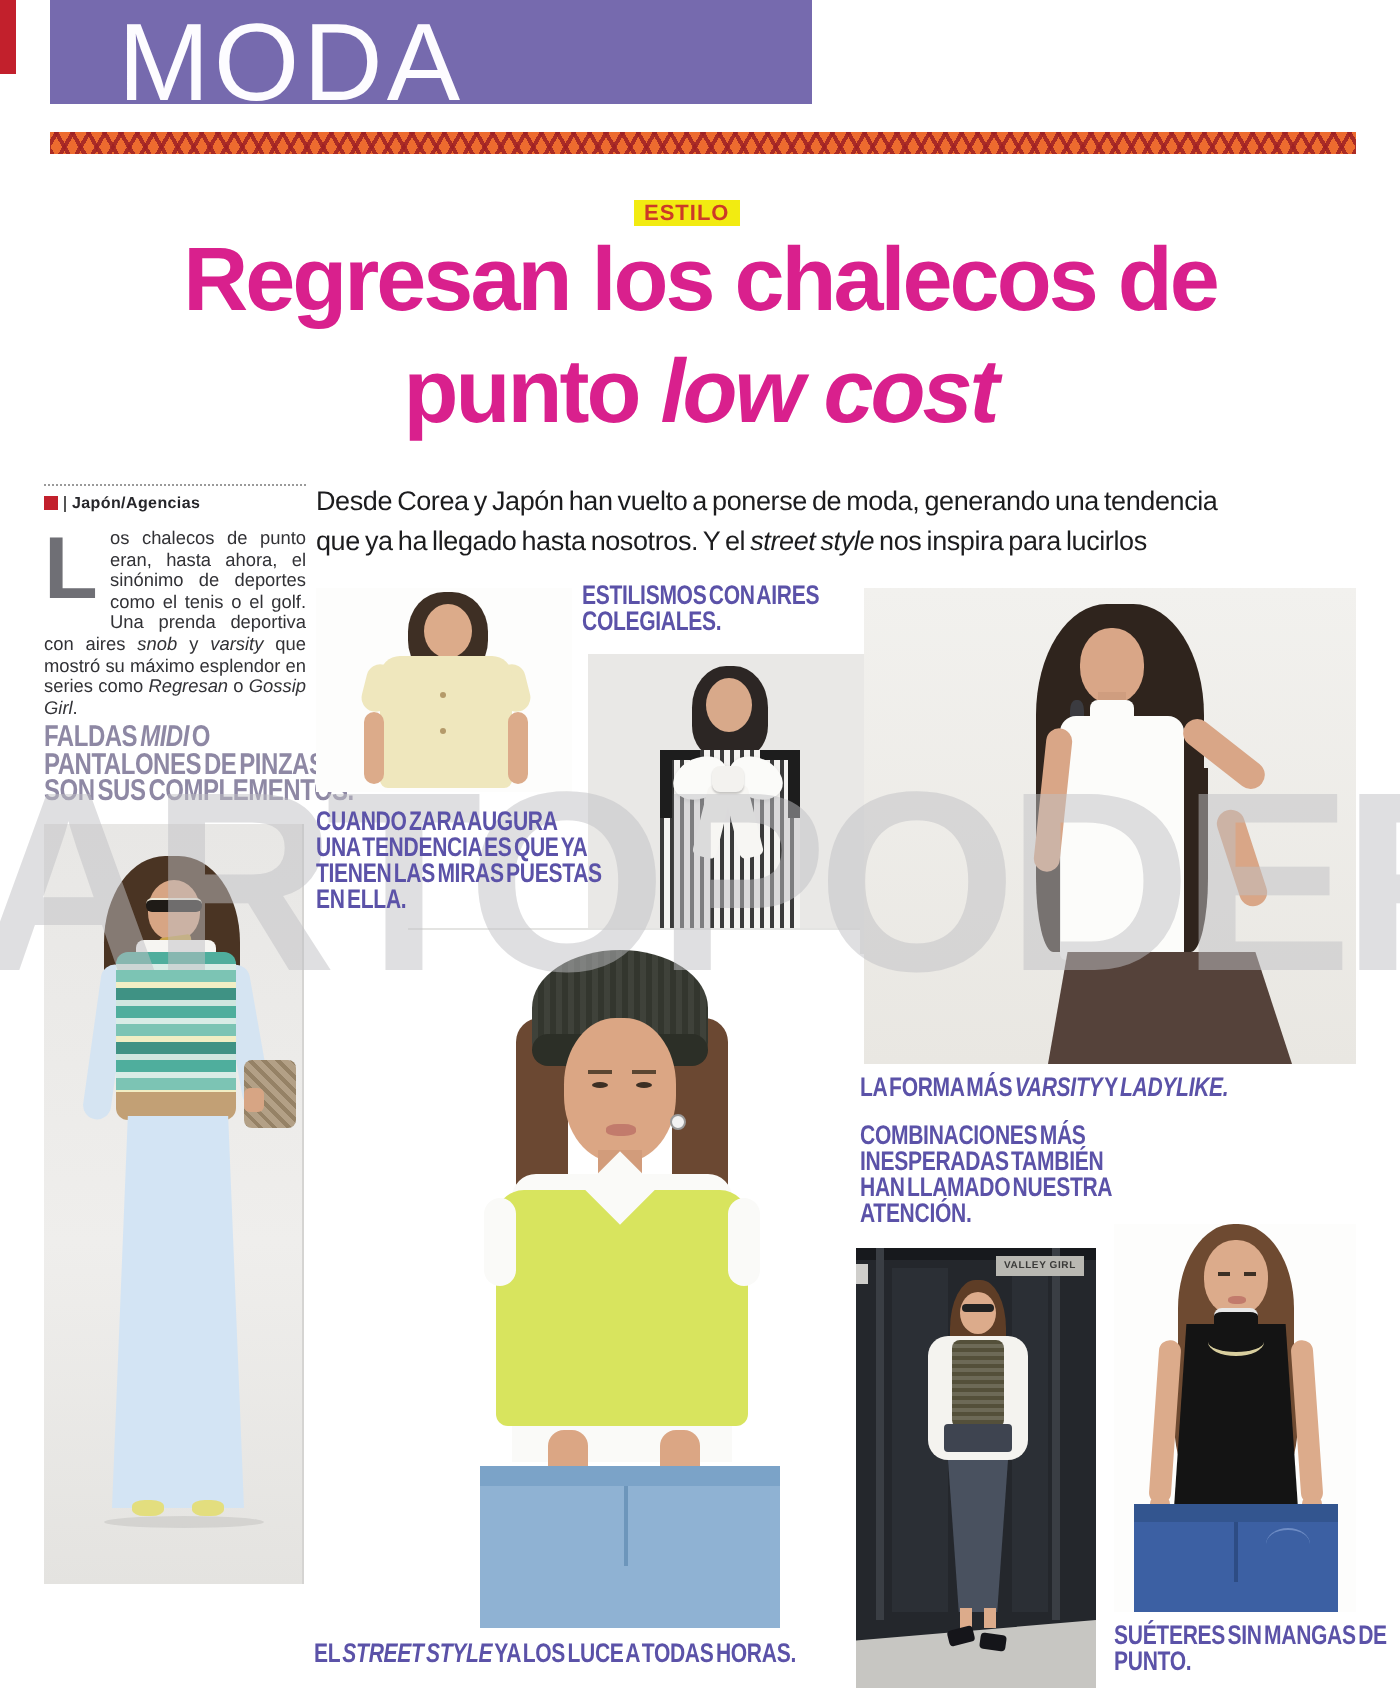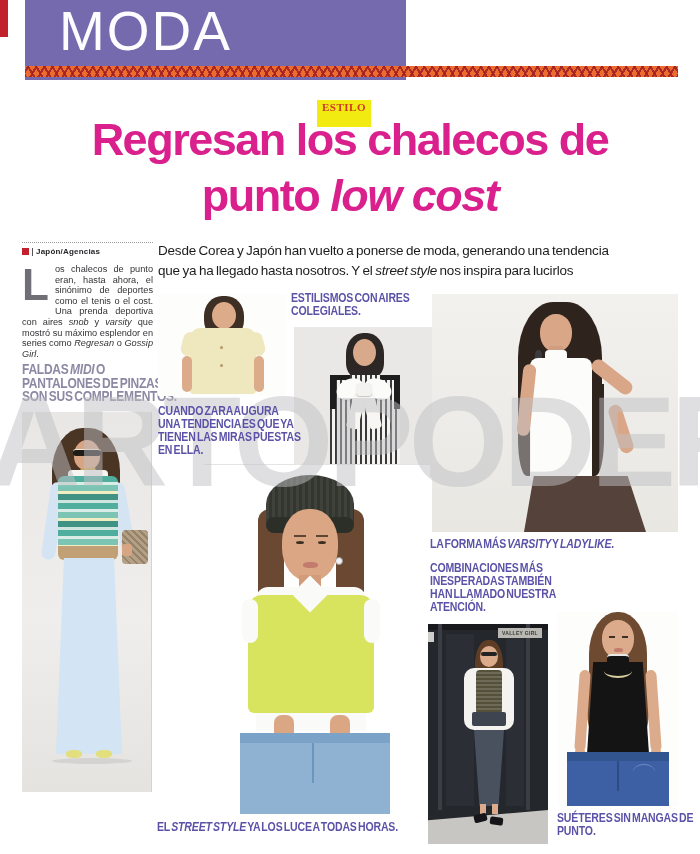--- a/index.html
+++ b/index.html
@@ -5,38 +5,37 @@
   * { margin:0; padding:0; box-sizing:border-box; }
   html,body { background:#fff; }
   #page {
     position:relative; width:700px; height:854px; background:#fff;
     overflow:hidden; font-family:"Liberation Sans", sans-serif;
   }
   .abs { position:absolute; }
 
   
   .corner-mark { left:0; top:0; width:8px; height:37px; background:#c2202c; }
-  .banner { left:25px; top:0; width:381px; height:80px; background:#766aae; }
+  .banner { left:25px; top:0; width:381px; height:52px; background:#766aae; }
   .banner-text {
     color:#fdfcff; font-size:55px; font-weight:400; letter-spacing:2px;
     line-height:62px; padding-left:34px;
   }
   .strip {
     left:25px; top:66px; width:653px; height:11px; background-color:#ed6b2f;
     background-image:
       repeating-linear-gradient(60deg, rgba(158,32,36,.85) 0 2px, transparent 2px 7px),
       repeating-linear-gradient(-60deg, rgba(158,32,36,.85) 0 2px, transparent 2px 7px);
   }
 
   
   .kicker {
     left:317px; top:100px; background:#f2eb11; color:#cc3a28;
-    font-size:11px; font-weight:bold; letter-spacing:.5px; padding:1px 5px 14px;
+    font-size:11px; font-weight:bold; letter-spacing:.5px; padding:1px 5px 0;
     z-index:10;
-    font-family:Liberation Serif, serif;
   }
   .headline {
     left:40px; top:112px; width:620px; text-align:center; color:#d9208d;
     font-size:45px; font-weight:bold; letter-spacing:-1.5px; line-height:56px;
     z-index:10;
   }
 
   
   .intro {
     left:158px; top:241px; color:#1c1c1e; font-size:13.5px; line-height:19.5px;
@@ -113,21 +112,21 @@
     <div>Regresan los chalecos de</div>
     <div><span>punto </span><i>low cost</i></div>
   </div>
 
   <div class="abs col-rule"></div>
   <div class="abs byline">
     <span class="byline-square"></span>
     <span class="byline-bar"></span>
     <span class="byline-text">Japón/Agencias</span>
   </div>
-  <p class="abs body-copy"><span class="dropcap">L</span><span>os chalecos de punto eran, hasta ahora, el sinónimo de deportes como el tenis o el cost. Una prenda deportiva con aires </span><i>snob</i><span> y </span><i>varsity</i><span> que mostró su máximo esplendor en series como </span><i>Regresan</i><span> o </span><i>Gossip Girl</i><span>.</span></p>
+  <p class="abs body-copy"><span class="dropcap">L</span><span>os chalecos de punto eran, hasta ahora, el sinónimo de deportes como el tenis o el golf. Una prenda deportiva con aires </span><i>snob</i><span> y </span><i>varsity</i><span> que mostró su máximo esplendor en series como </span><i>Regresan</i><span> o </span><i>Gossip Girl</i><span>.</span></p>
   <div class="abs subhead">
     <div><span>FALDAS </span><i>MIDI</i><span> O</span></div>
     <div>PANTALONES DE PINZAS</div>
     <div>SON SUS COMPLEMENTOS.</div>
   </div>
 
   <div class="abs photo ph-left">
     <div class="abs" style="left:30px;top:16px;width:68px;height:96px;background:#4a3423;border-radius:45% 45% 40% 40%;"></div>
     <div class="abs" style="left:52px;top:28px;width:26px;height:30px;background:#d7a584;border-radius:50% 50% 45% 45%;"></div>
     <div class="abs" style="left:51px;top:37px;width:28px;height:7px;background:#1f1b17;border-top:1px solid #efe9d8;border-radius:3px;"></div>

